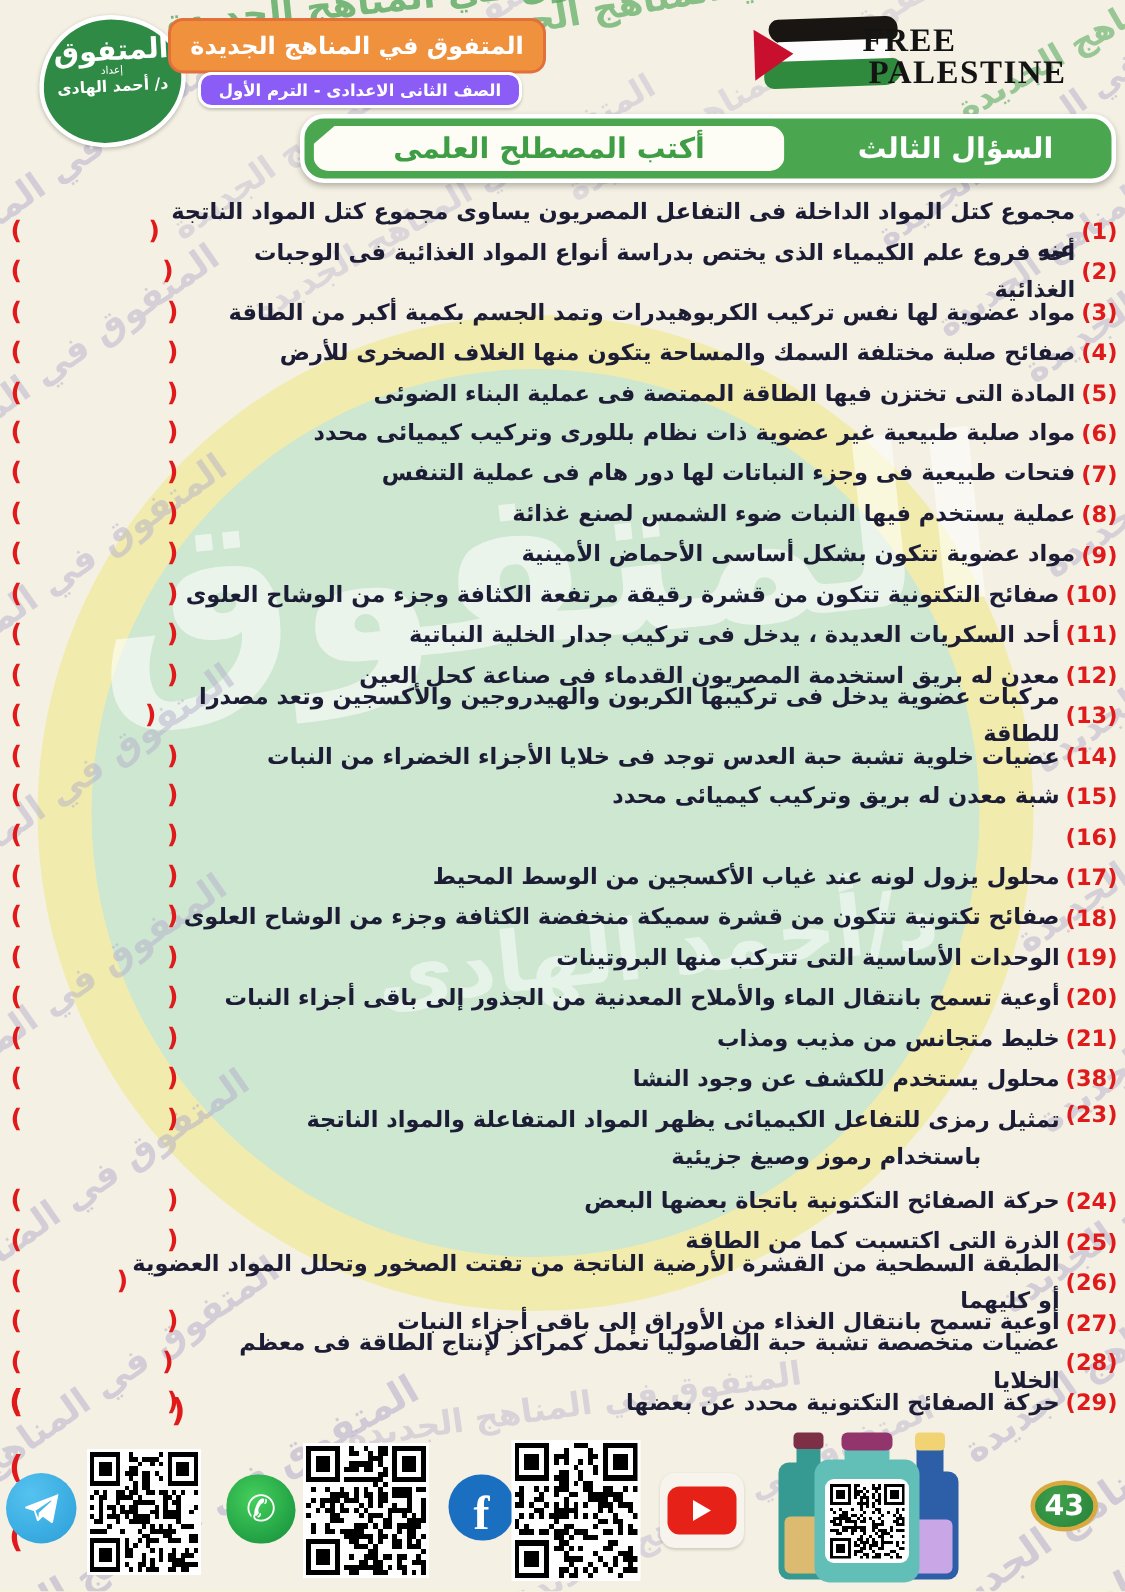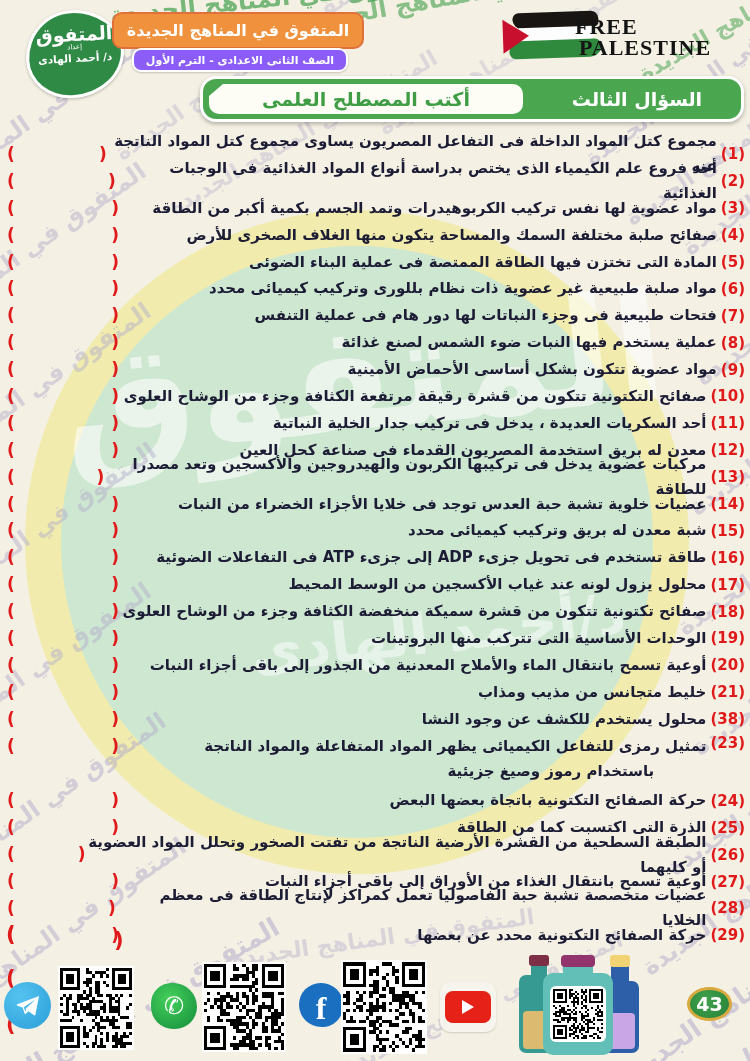--- a/index.html
+++ b/index.html
@@ -305,21 +305,20 @@
       <span class="q-text">شبة معدن له بريق وتركيب كيميائى محدد</span>
       <span class="q-sp"></span>
       <span class="q-blank">
         <span>(</span>
         <span>)</span>
       </span>
     </div>
 
     <div class="q-row">
       <span class="q-num">(16)</span>
-      <span class="q-text">طاقة تستخدم فى تحويل جزىء ADP إلى جزىء ATP فى التفاعلات الضوئية</span>
       <span class="q-sp"></span>
       <span class="q-blank">
         <span>(</span>
         <span>)</span>
       </span>
     </div>
 
     <div class="q-row">
       <span class="q-num">(17)</span>
       <span class="q-text">محلول يزول لونه عند غياب الأكسجين من الوسط المحيط</span>

